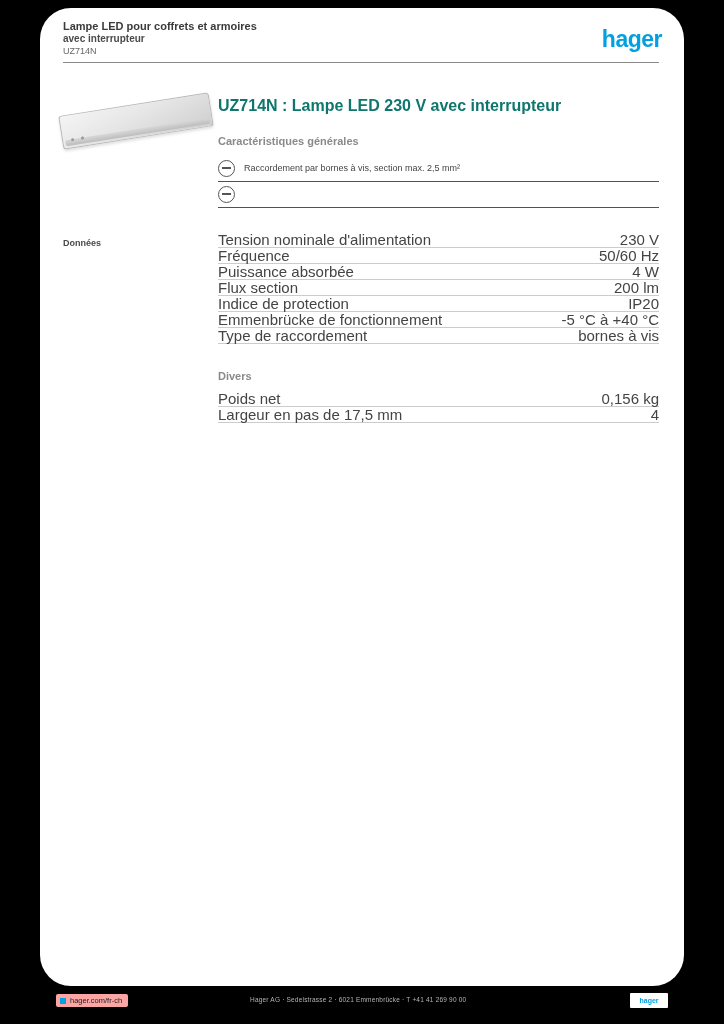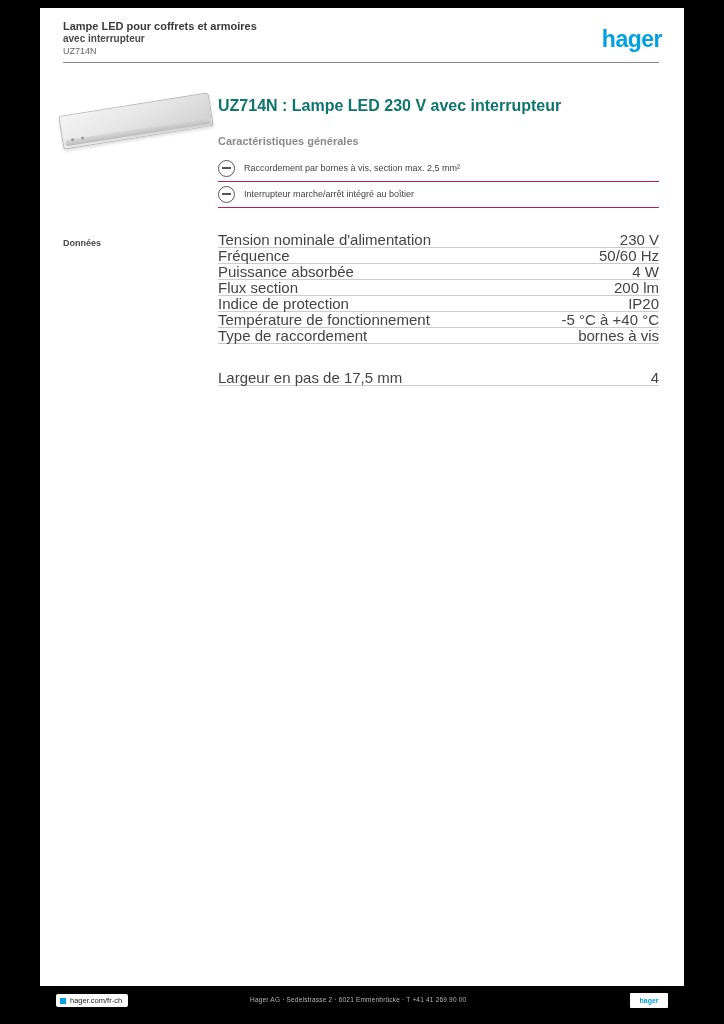--- a/index.html
+++ b/index.html
@@ -7,20 +7,21 @@
     width:724px;height:1024px;
     background:#000;
     font-family:"Liberation Sans", sans-serif;
     position:relative;
     overflow:hidden;
   }
   .canvas{position:absolute;left:0;top:0;width:724px;height:1024px;background:#000;}
   .page{
     position:absolute;left:40px;top:8px;width:644px;height:978px;
     background:#ffffff;
+    border-radius:31px;
   }
   
   .header{position:absolute;left:23px;top:12px;width:420px;color:#3a3a3a;}
   .header .t1{font-size:11px;font-weight:bold;line-height:13px;}
   .header .t2{font-size:10px;line-height:12px;color:#4a4a4a;font-weight:bold;}
   .header .t3{font-size:9px;line-height:12px;color:#666;}
   .header-rule{position:absolute;left:23px;top:54px;width:596px;height:0;border-top:1px solid #8a8a8a;}
   .logo{
     position:absolute;right:22px;top:18px;
     font-size:23px;font-weight:800;letter-spacing:-0.5px;
@@ -69,21 +70,21 @@
     padding:2px 0 2px 0;border-bottom:1px solid #cccccc;
     font-size:15px;line-height:11px;
   }
   .spec-row .lab{color:#444;}
   .spec-row .val{color:#444;text-align:right;}
   .side-label{position:absolute;left:23px;top:230px;font-size:9px;font-weight:bold;color:#4a4a4a;}
   
   .footer{position:absolute;left:0;top:986px;width:724px;height:38px;background:#000;}
   .site-box{
     position:absolute;left:56px;top:8px;
-    background:#ffffff;border-radius:2px;
+    background:#fca5a5;border-radius:2px;
     padding:2px 6px 2px 4px;
     display:flex;align-items:center;
     font-size:7.5px;color:#222;
   }
   .site-box .mini-mark{width:6px;height:6px;background:#00a0e1;margin-right:4px;display:inline-block;}
   .company-line{
     position:absolute;left:250px;top:10px;width:260px;
     font-size:6.5px;color:#b5b5b5;letter-spacing:0.2px;
   }
   .footer-logo-box{
@@ -122,21 +123,20 @@
 
       <div class="sec-head">Caractéristiques générales</div>
 
       <div class="feature-rows">
         <div class="feature-row">
           <span class="circle-icon"></span>
           <span class="ftext">Raccordement par bornes à vis, section max. 2,5 mm²</span>
         </div>
         <div class="feature-row">
           <span class="circle-icon"></span>
-          <span class="ftext">Interrupteur marche/arrêt intégré au boîtier</span>
         </div>
       </div>
 
       <div class="spec-rows">
         <div class="spec-row">
           <span class="lab">Tension nominale d'alimentation</span>
           <span class="val">230 V</span>
         </div>
         <div class="spec-row">
           <span class="lab">Fréquence</span>
@@ -148,31 +148,36 @@
         </div>
         <div class="spec-row">
           <span class="lab">Flux section</span>
           <span class="val">200 lm</span>
         </div>
         <div class="spec-row">
           <span class="lab">Indice de protection</span>
           <span class="val">IP20</span>
         </div>
         <div class="spec-row">
-          <span class="lab">Température de fonctionnement</span>
+          <span class="lab">Emmenbrücke de fonctionnement</span>
           <span class="val">-5 °C à +40 °C</span>
         </div>
         <div class="spec-row">
           <span class="lab">Type de raccordement</span>
           <span class="val">bornes à vis</span>
         </div>
       </div>
 
+      <div class="sec-head">Divers</div>
 
       <div class="spec-rows">
+        <div class="spec-row">
+          <span class="lab">Poids net</span>
+          <span class="val">0,156 kg</span>
+        </div>
         <div class="spec-row">
           <span class="lab">Largeur en pas de 17,5 mm</span>
           <span class="val">4</span>
         </div>
       </div>
     </div>
   </div>
 
   <div class="footer">
     <div class="site-box">

